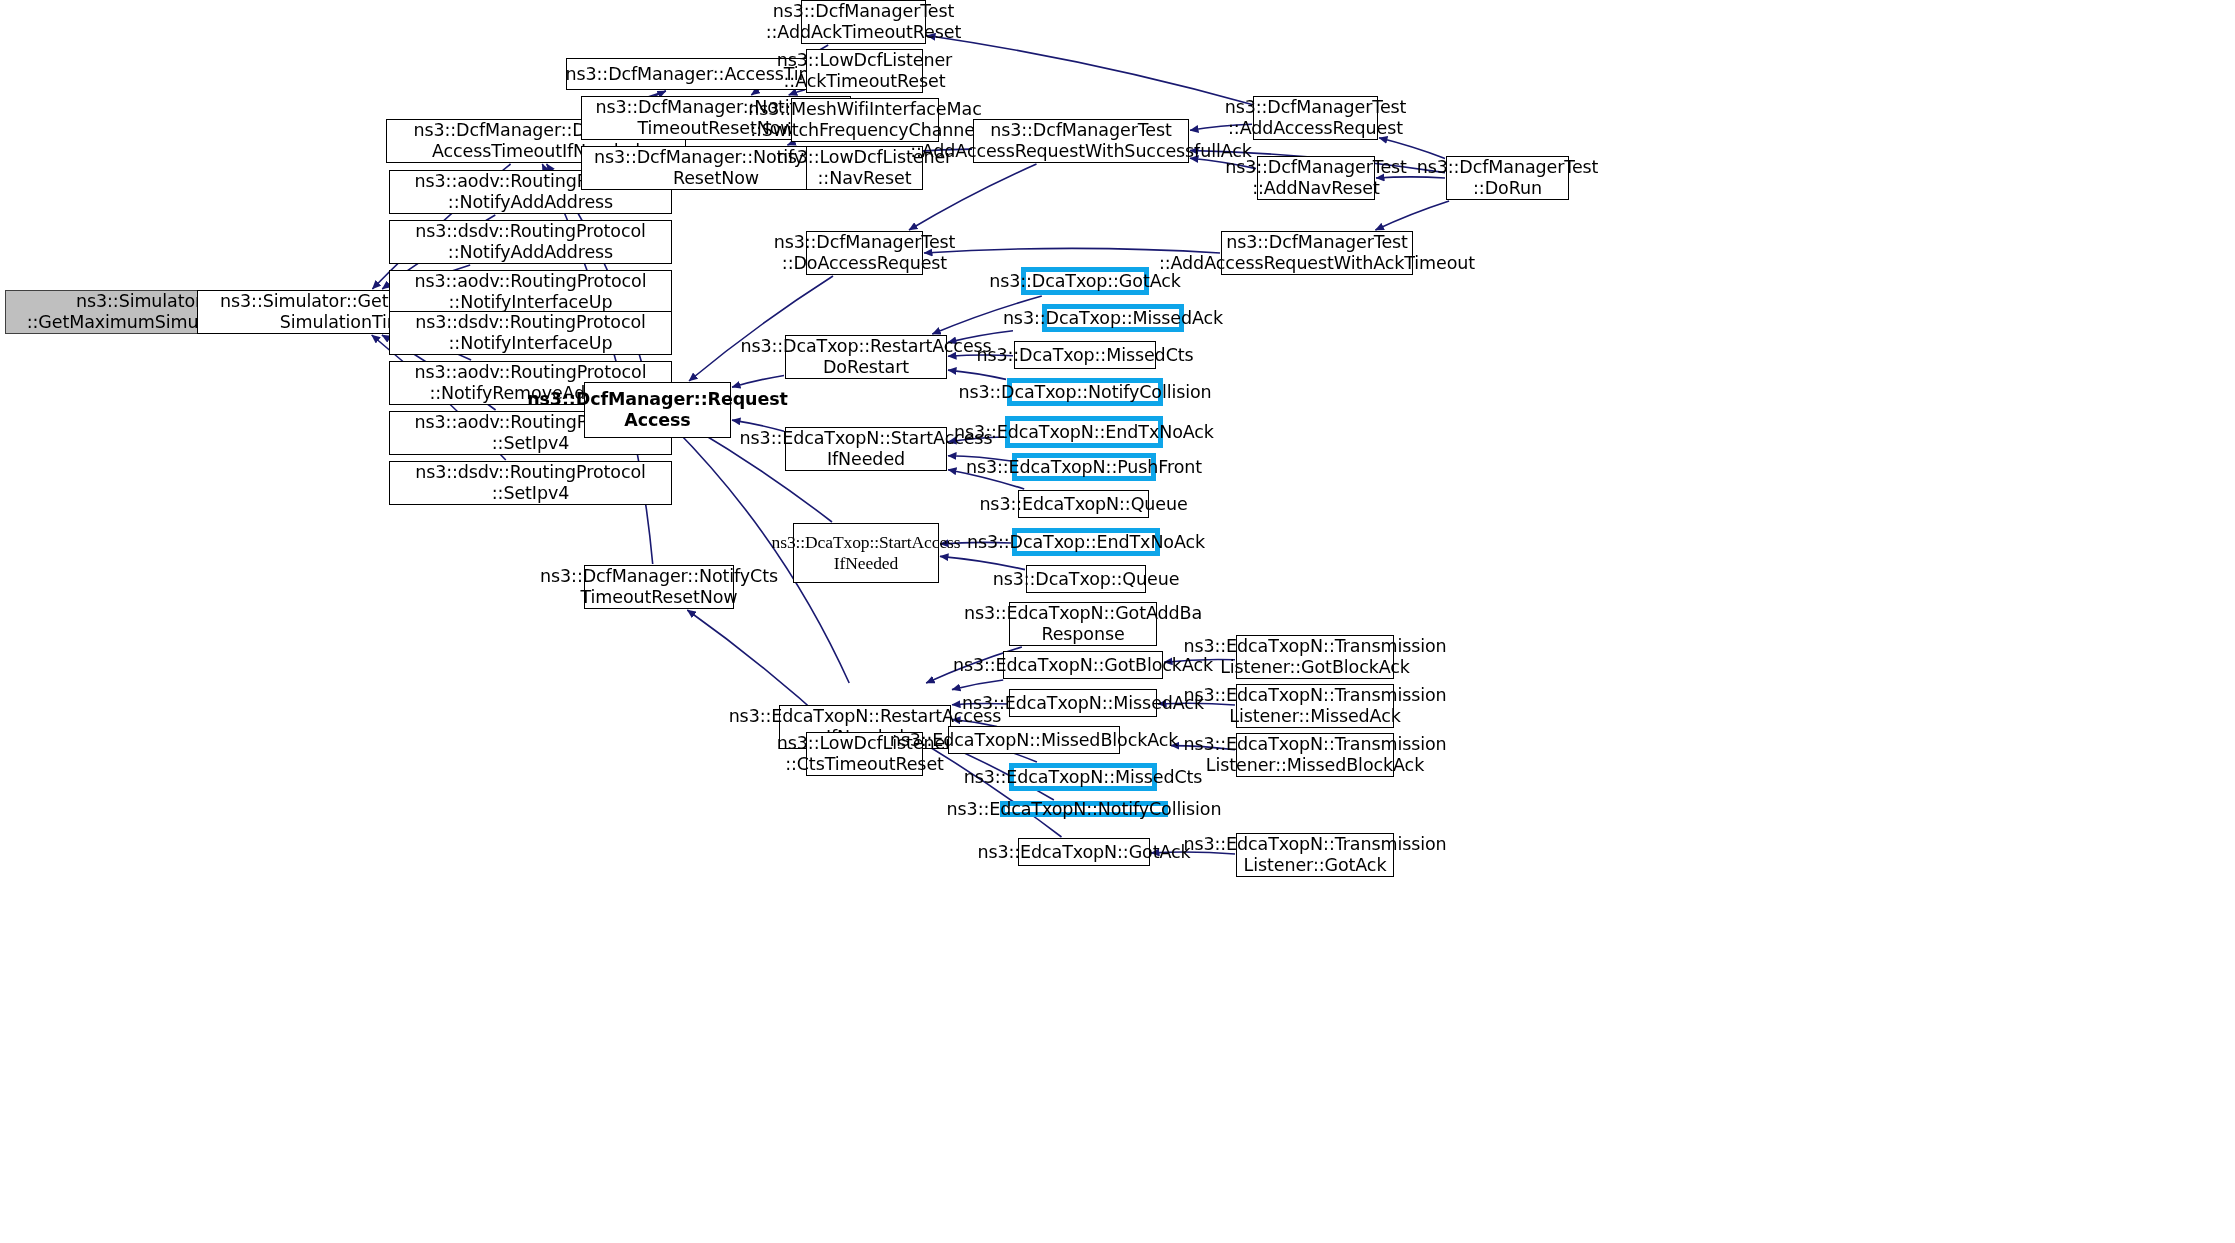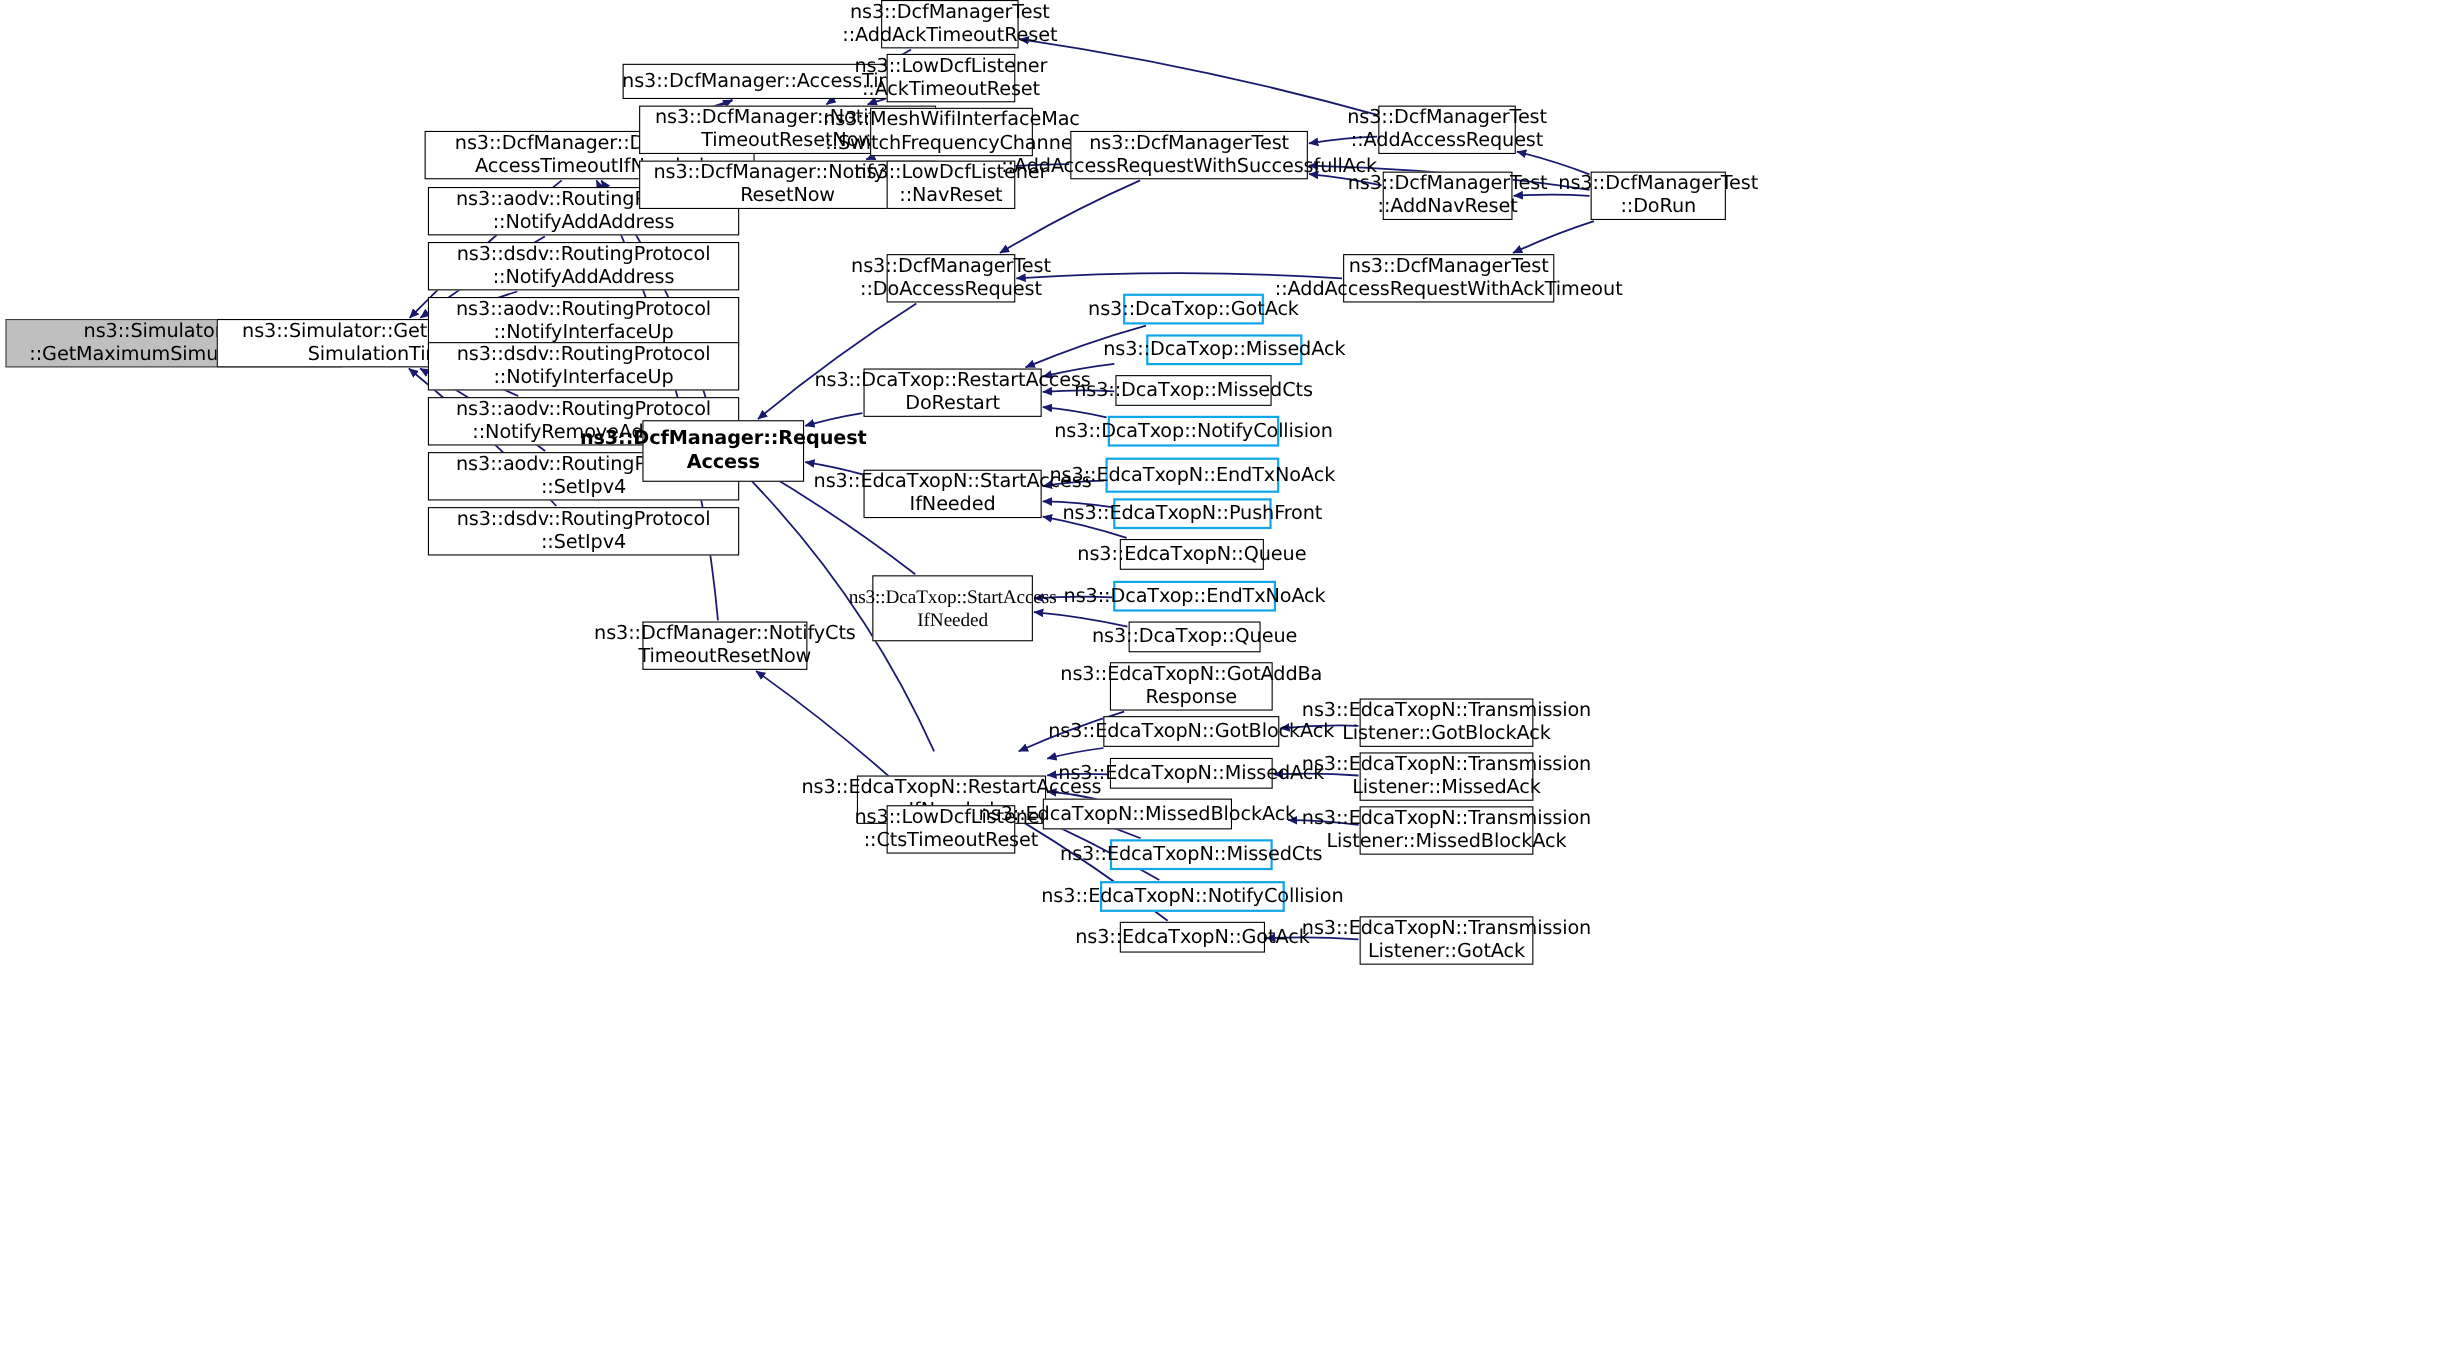--- a/index.html
+++ b/index.html
@@ -40,21 +40,21 @@
     padding: 2px 4px;
     white-space: pre-line;
     z-index: 5;
     cursor: pointer;
   }
   .node.current {
     background: #bfbfbf;
     border: 1px solid #404040;
   }
   .node.redlink {
-    border: 2px solid #0ea5e9;
+    border: 5px solid #0ea5e9;
     color: #000000;
   }
   .node-label {
     display: block;
     white-space: pre-line;
   }
 </style>
 </head>
 <body>
 
@@ -180,21 +180,21 @@
     <div class="node redlink" style="left: 1012px; top: 453px; width: 144px; height: 28px;"><span class="node-label">ns3::EdcaTxopN::PushFront</span></div>
     <div class="node" style="left: 1018px; top: 490px; width: 131px; height: 28px;"><span class="node-label">ns3::EdcaTxopN::Queue</span></div>
     <div class="node redlink" style="left: 1012px; top: 528px; width: 148px; height: 28px;"><span class="node-label">ns3::DcaTxop::EndTxNoAck</span></div>
     <div class="node" style="left: 1026px; top: 565px; width: 120px; height: 28px;"><span class="node-label">ns3::DcaTxop::Queue</span></div>
     <div class="node" style="left: 1009px; top: 602px; width: 148px; height: 44px;"><span class="node-label">ns3::EdcaTxopN::GotAddBa
 Response</span></div>
     <div class="node" style="left: 1003px; top: 651px; width: 160px; height: 28px;"><span class="node-label">ns3::EdcaTxopN::GotBlockAck</span></div>
     <div class="node" style="left: 1009px; top: 689px; width: 148px; height: 28px;"><span class="node-label">ns3::EdcaTxopN::MissedAck</span></div>
     <div class="node" style="left: 948px; top: 726px; width: 172px; height: 28px;"><span class="node-label">ns3::EdcaTxopN::MissedBlockAck</span></div>
     <div class="node redlink" style="left: 1009px; top: 763px; width: 148px; height: 28px;"><span class="node-label">ns3::EdcaTxopN::MissedCts</span></div>
-    <div class="node redlink" style="left: 1000px; top: 801px; width: 168px; height: 28px;"><span class="node-label">ns3::EdcaTxopN::NotifyCollision</span></div>
+    <div class="node redlink" style="left: 1000px; top: 801px; width: 168px; height: 16px;"><span class="node-label">ns3::EdcaTxopN::NotifyCollision</span></div>
     <div class="node" style="left: 1018px; top: 838px; width: 132px; height: 28px;"><span class="node-label">ns3::EdcaTxopN::GotAck</span></div>
     <div class="node" style="left: 1253px; top: 96px; width: 125px; height: 44px;"><span class="node-label">ns3::DcfManagerTest
 ::AddAccessRequest</span></div>
     <div class="node" style="left: 1257px; top: 156px; width: 118px; height: 44px;"><span class="node-label">ns3::DcfManagerTest
 ::AddNavReset</span></div>
     <div class="node" style="left: 1221px; top: 231px; width: 192px; height: 44px;"><span class="node-label">ns3::DcfManagerTest
 ::AddAccessRequestWithAckTimeout</span></div>
     <div class="node" style="left: 1236px; top: 635px; width: 158px; height: 44px;"><span class="node-label">ns3::EdcaTxopN::Transmission
 Listener::GotBlockAck</span></div>
     <div class="node" style="left: 1236px; top: 684px; width: 158px; height: 44px;"><span class="node-label">ns3::EdcaTxopN::Transmission

